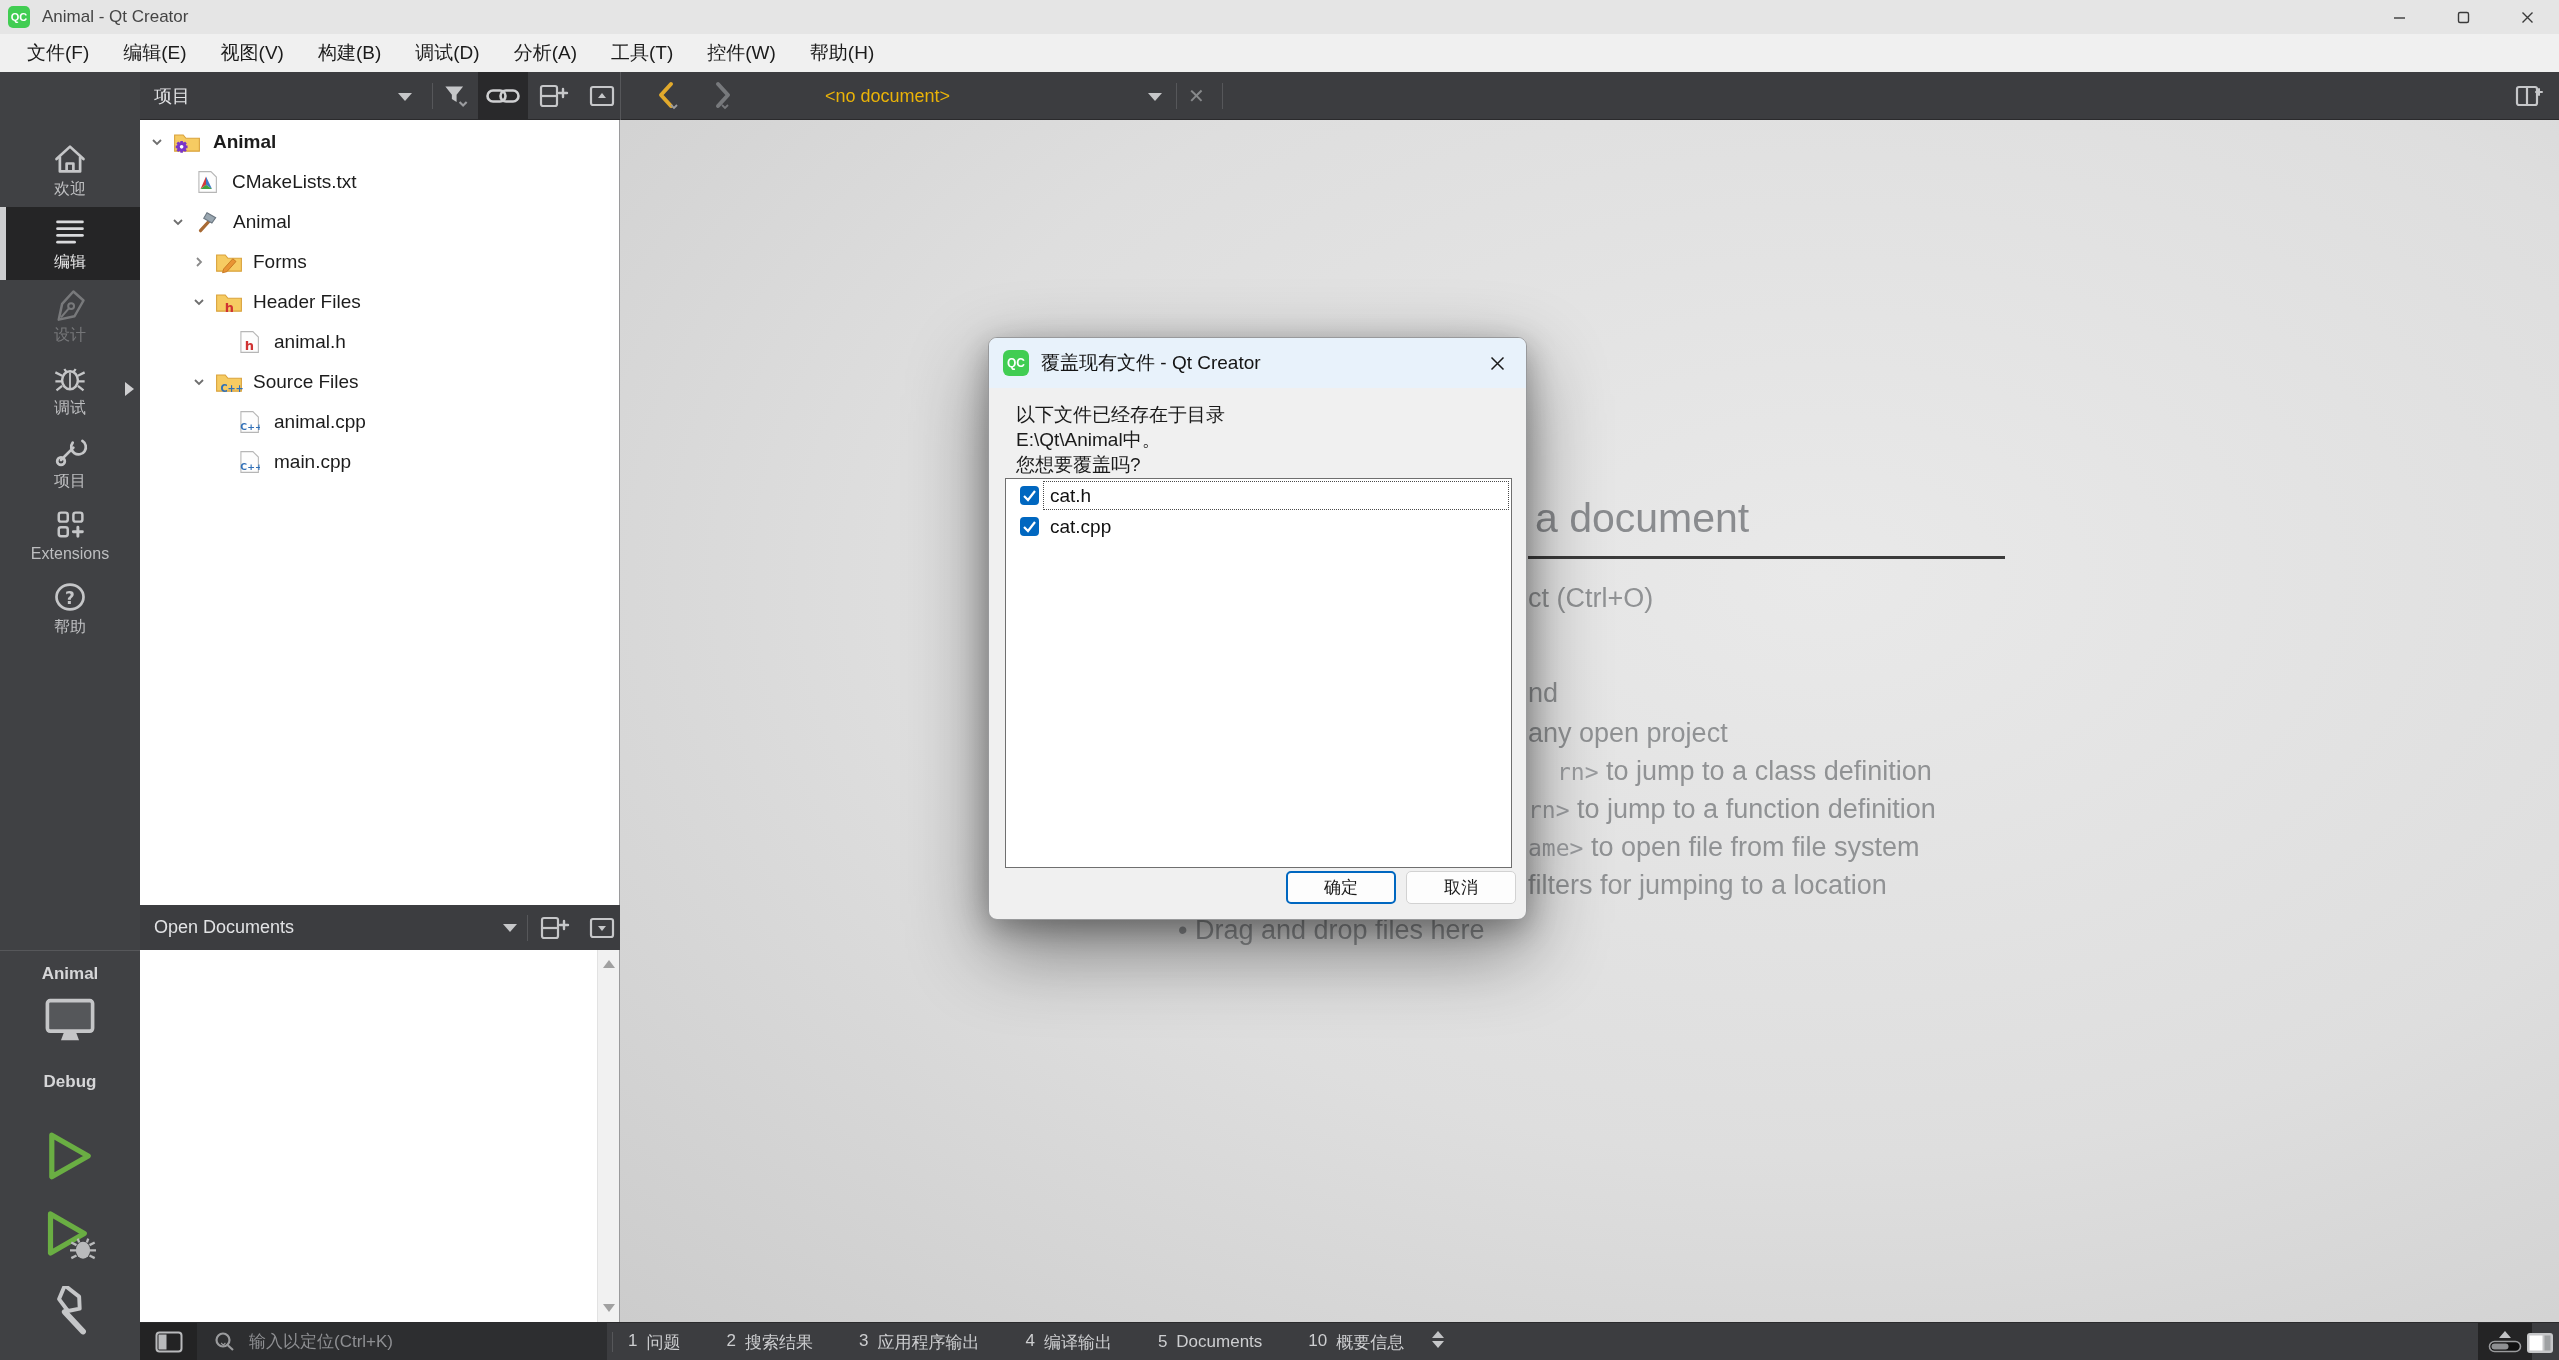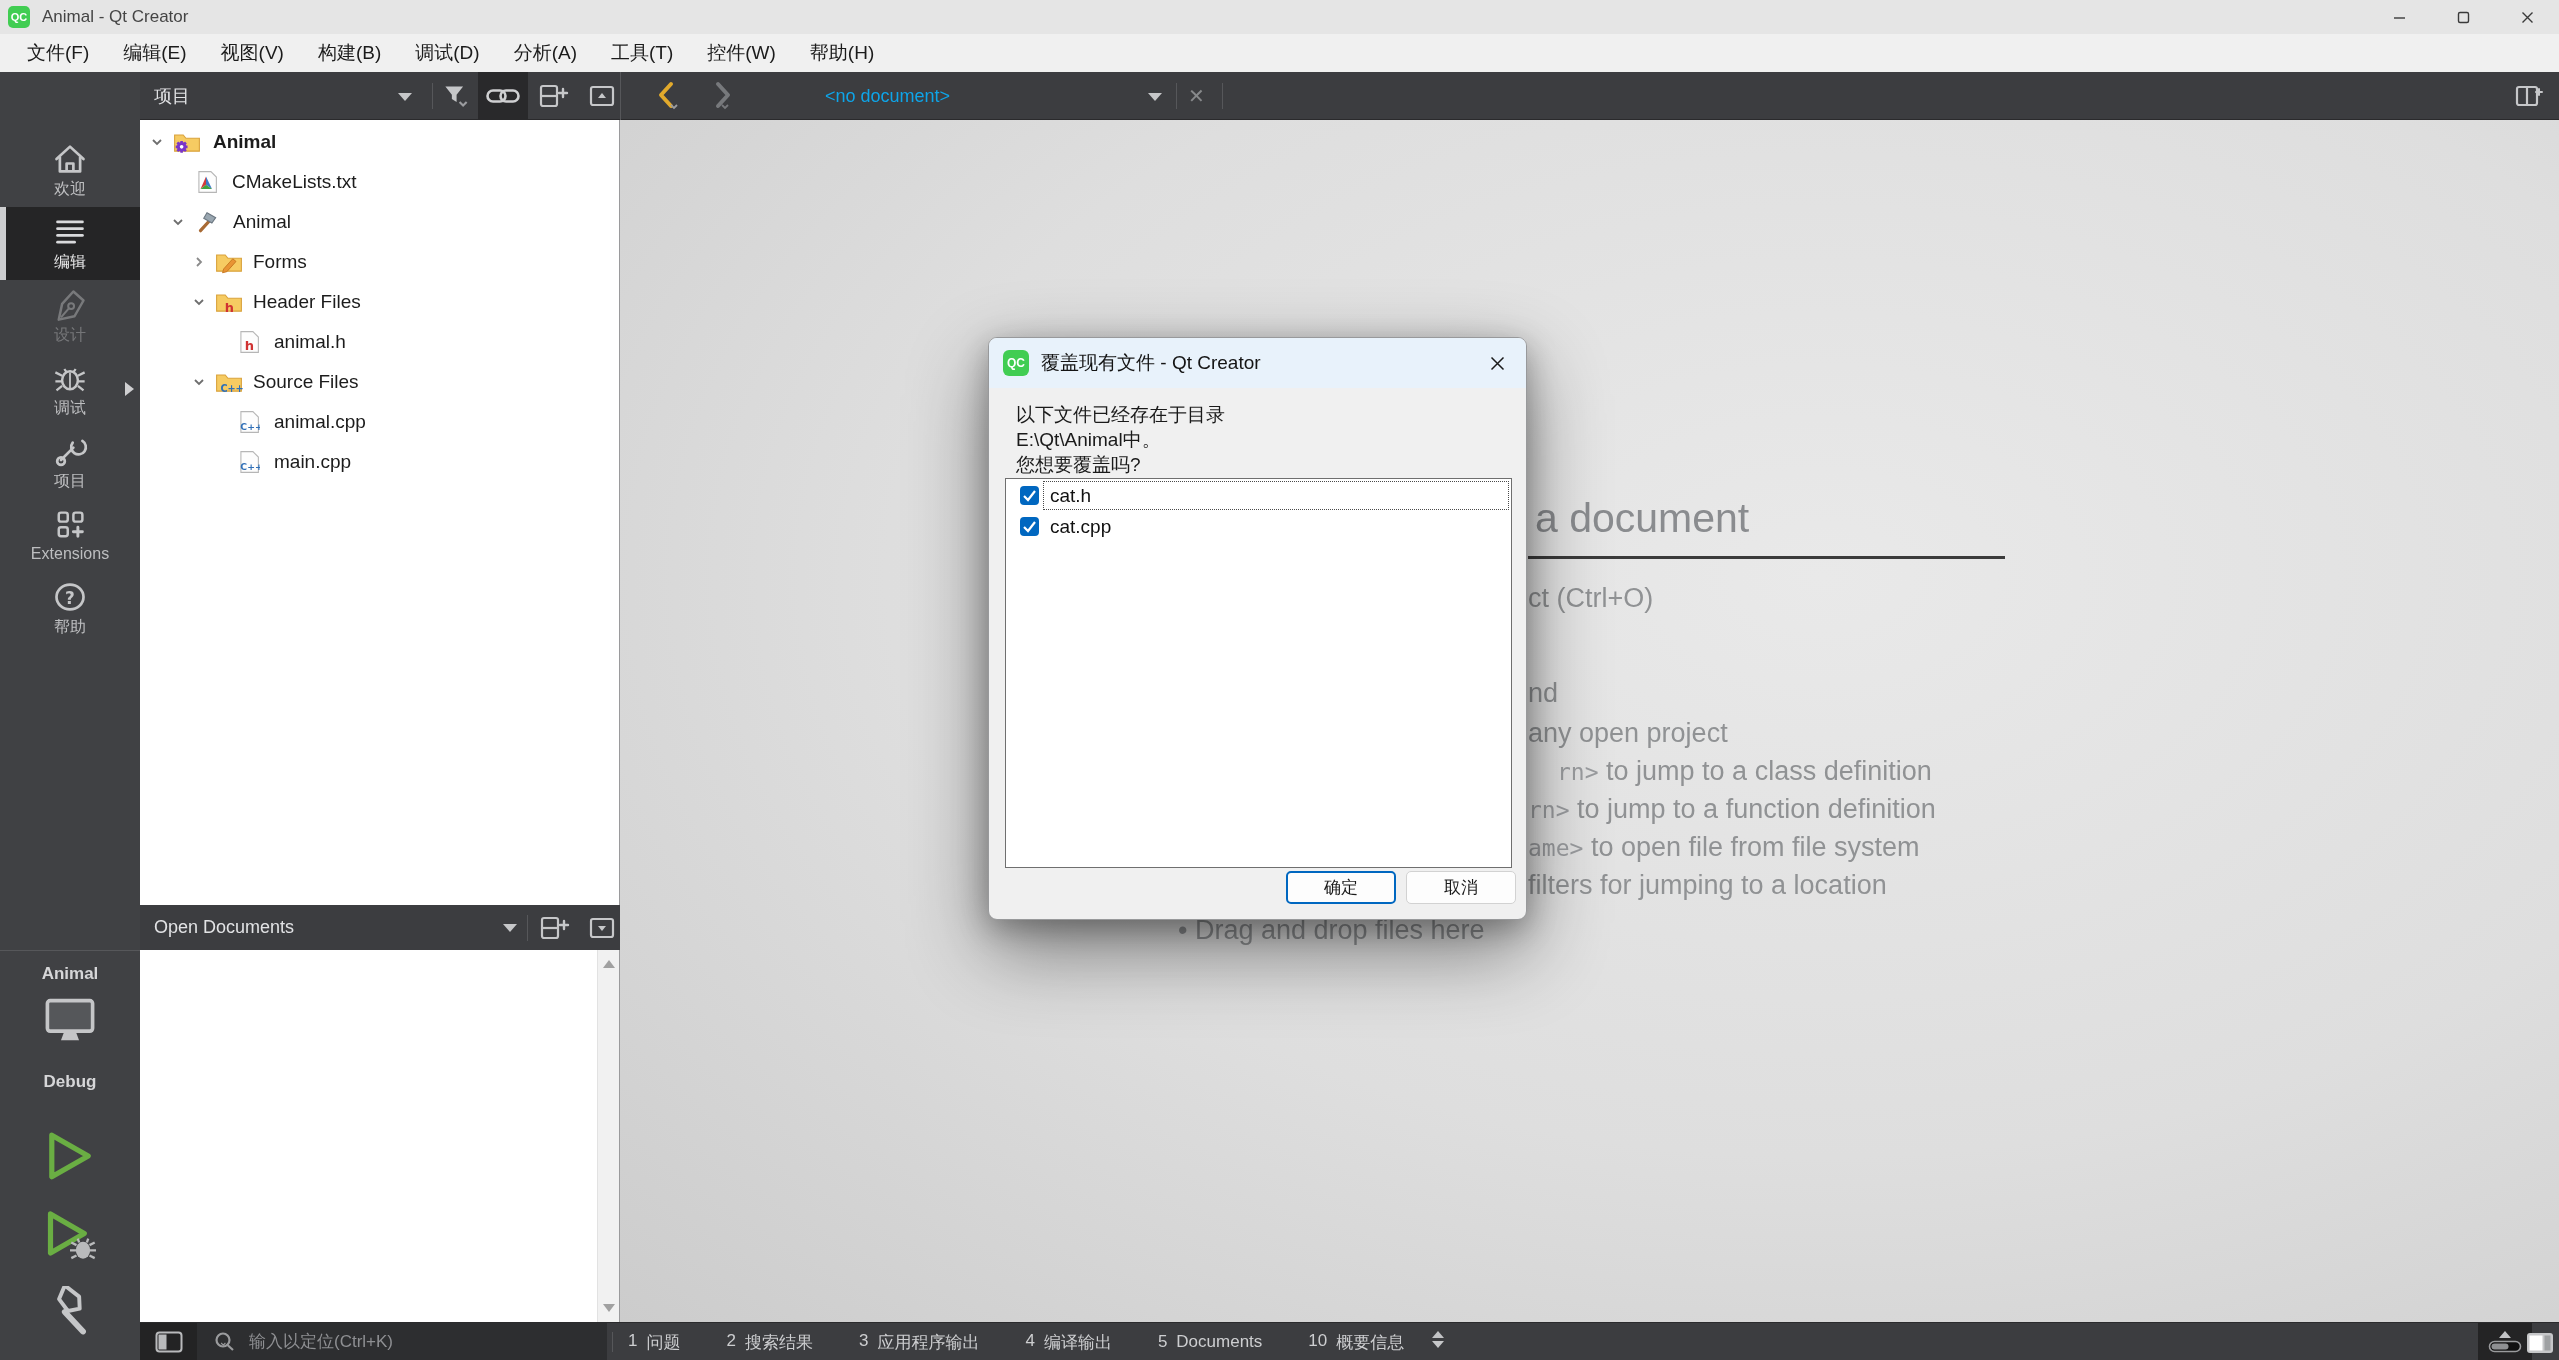--- a/index.html
+++ b/index.html
@@ -35,21 +35,21 @@
   .kit-label{left:0;width:140px;text-align:center;font-size:17px;font-weight:bold;color:#d6d6d8;}
 
   
   .toolstrip{left:140px;top:72px;width:2419px;height:48px;background:#3c3d40;border-bottom:1px solid #2a2a2c;}
   .strip-label{font-size:18px;color:#e2e3e5;line-height:48px;}
   .vsep{position:absolute;top:11px;width:1px;height:26px;background:#56575a;}
   .tri-down{width:0;height:0;border-left:7px solid transparent;border-right:7px solid transparent;border-top:8px solid #c6c7c9;}
   .tri-up{width:0;height:0;border-left:6px solid transparent;border-right:6px solid transparent;border-bottom:7px solid #c2c3c5;}
   .icon-box{position:absolute;top:0;height:48px;display:flex;align-items:center;justify-content:center;}
   .icon-box.hl{background:#29292b;}
-  .doc-select{font-size:18px;color:#0ea5e9;line-height:48px;}
+  .doc-select{font-size:18px;color:#eab308;line-height:48px;}
   .doc-close{font-size:20px;color:#87898b;line-height:48px;}
 
   
   .treepane{left:140px;top:120px;width:480px;height:785px;background:#ffffff;border-right:1px solid #9a9a9c;}
   .trow{position:absolute;left:0;width:480px;height:40px;}
   .trow .chev{position:absolute;top:13px;}
   .trow .ticon{position:absolute;top:8px;}
   .trow .tlabel{position:absolute;top:0;line-height:40px;font-size:19px;color:#1c1c1c;white-space:nowrap;}
   .trow .tlabel.bold{font-weight:bold;}
 

